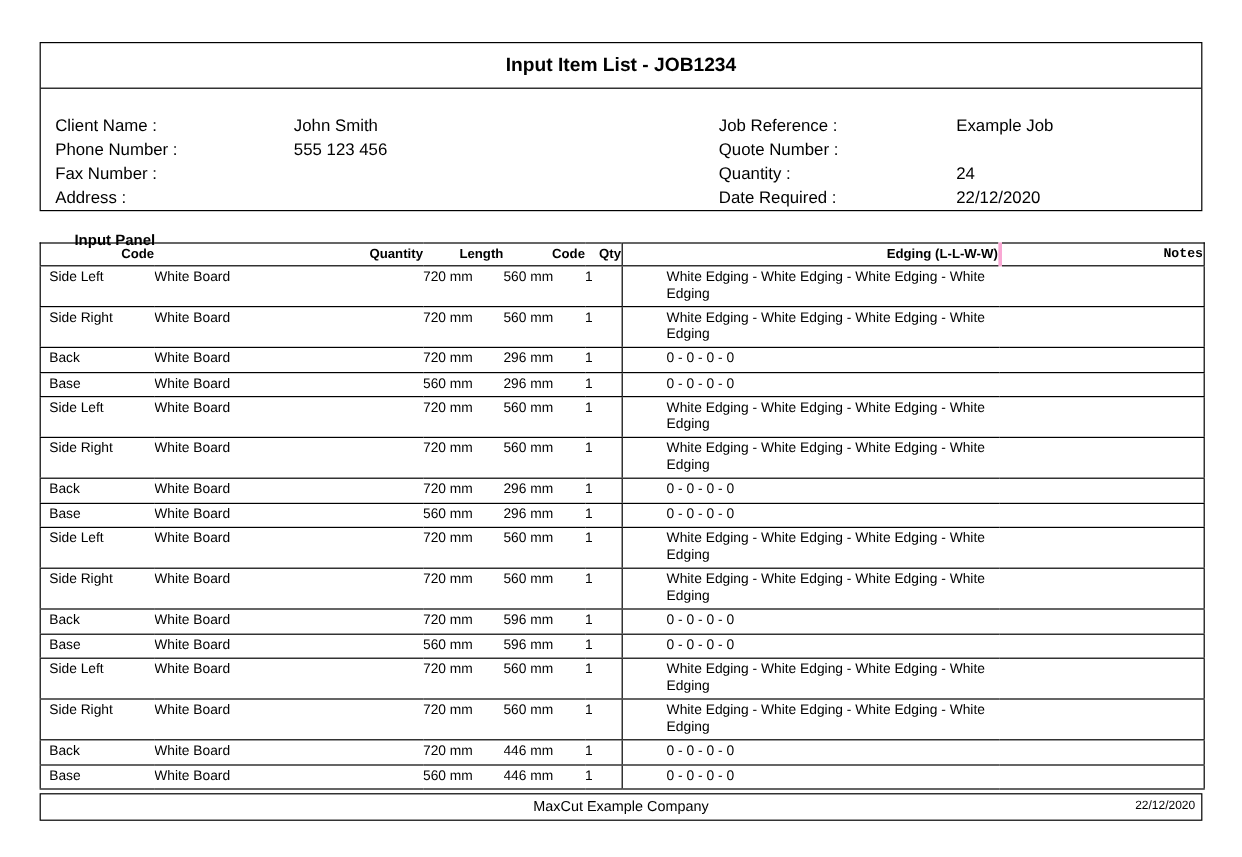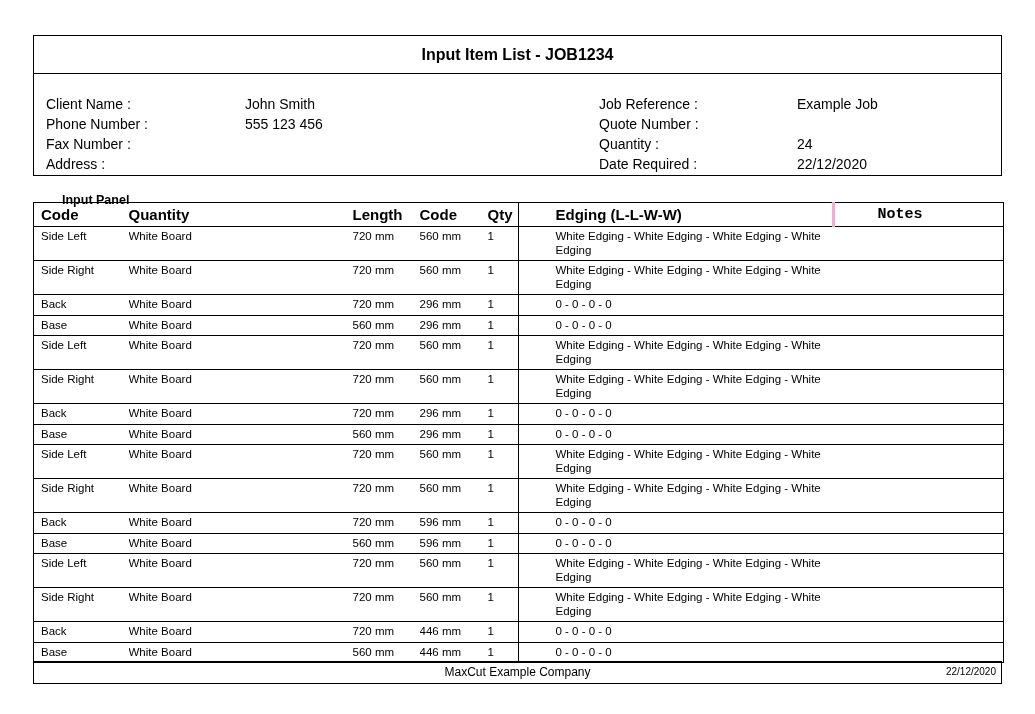--- a/index.html
+++ b/index.html
@@ -18,21 +18,21 @@
   .info-label{display:inline-block;width:195px;}
   .info-right .info-label{width:194px;}
 
   
   .section-title{position:absolute;left:37px;top:193px;font-size:12.5px;font-weight:bold;margin-left:25px;}
 
   
   table.items{position:absolute;left:33px;top:202px;width:969px;
               border-collapse:collapse;table-layout:fixed;
               border:1.5px solid #000;}
-  table.items th{font-size:15px;font-weight:bold;text-align:left;
+  table.items th{font-size:11px;font-weight:bold;text-align:right;
                  border-bottom:1px solid #000;padding:3px 0;vertical-align:top;}
   table.items td{font-size:11.5px;border-bottom:1px solid #000;
                  padding:3px 0;vertical-align:top;line-height:13.5px;
                  overflow:hidden;}
   .col0{width:95px;padding-left:7px !important;box-sizing:border-box;}
   .col1{width:224px;}
   .col2{width:67px;}
   .col3{width:68px;}
   .col4{width:30px;}
   .col5{width:315px;padding-left:37px !important;box-sizing:border-box;

